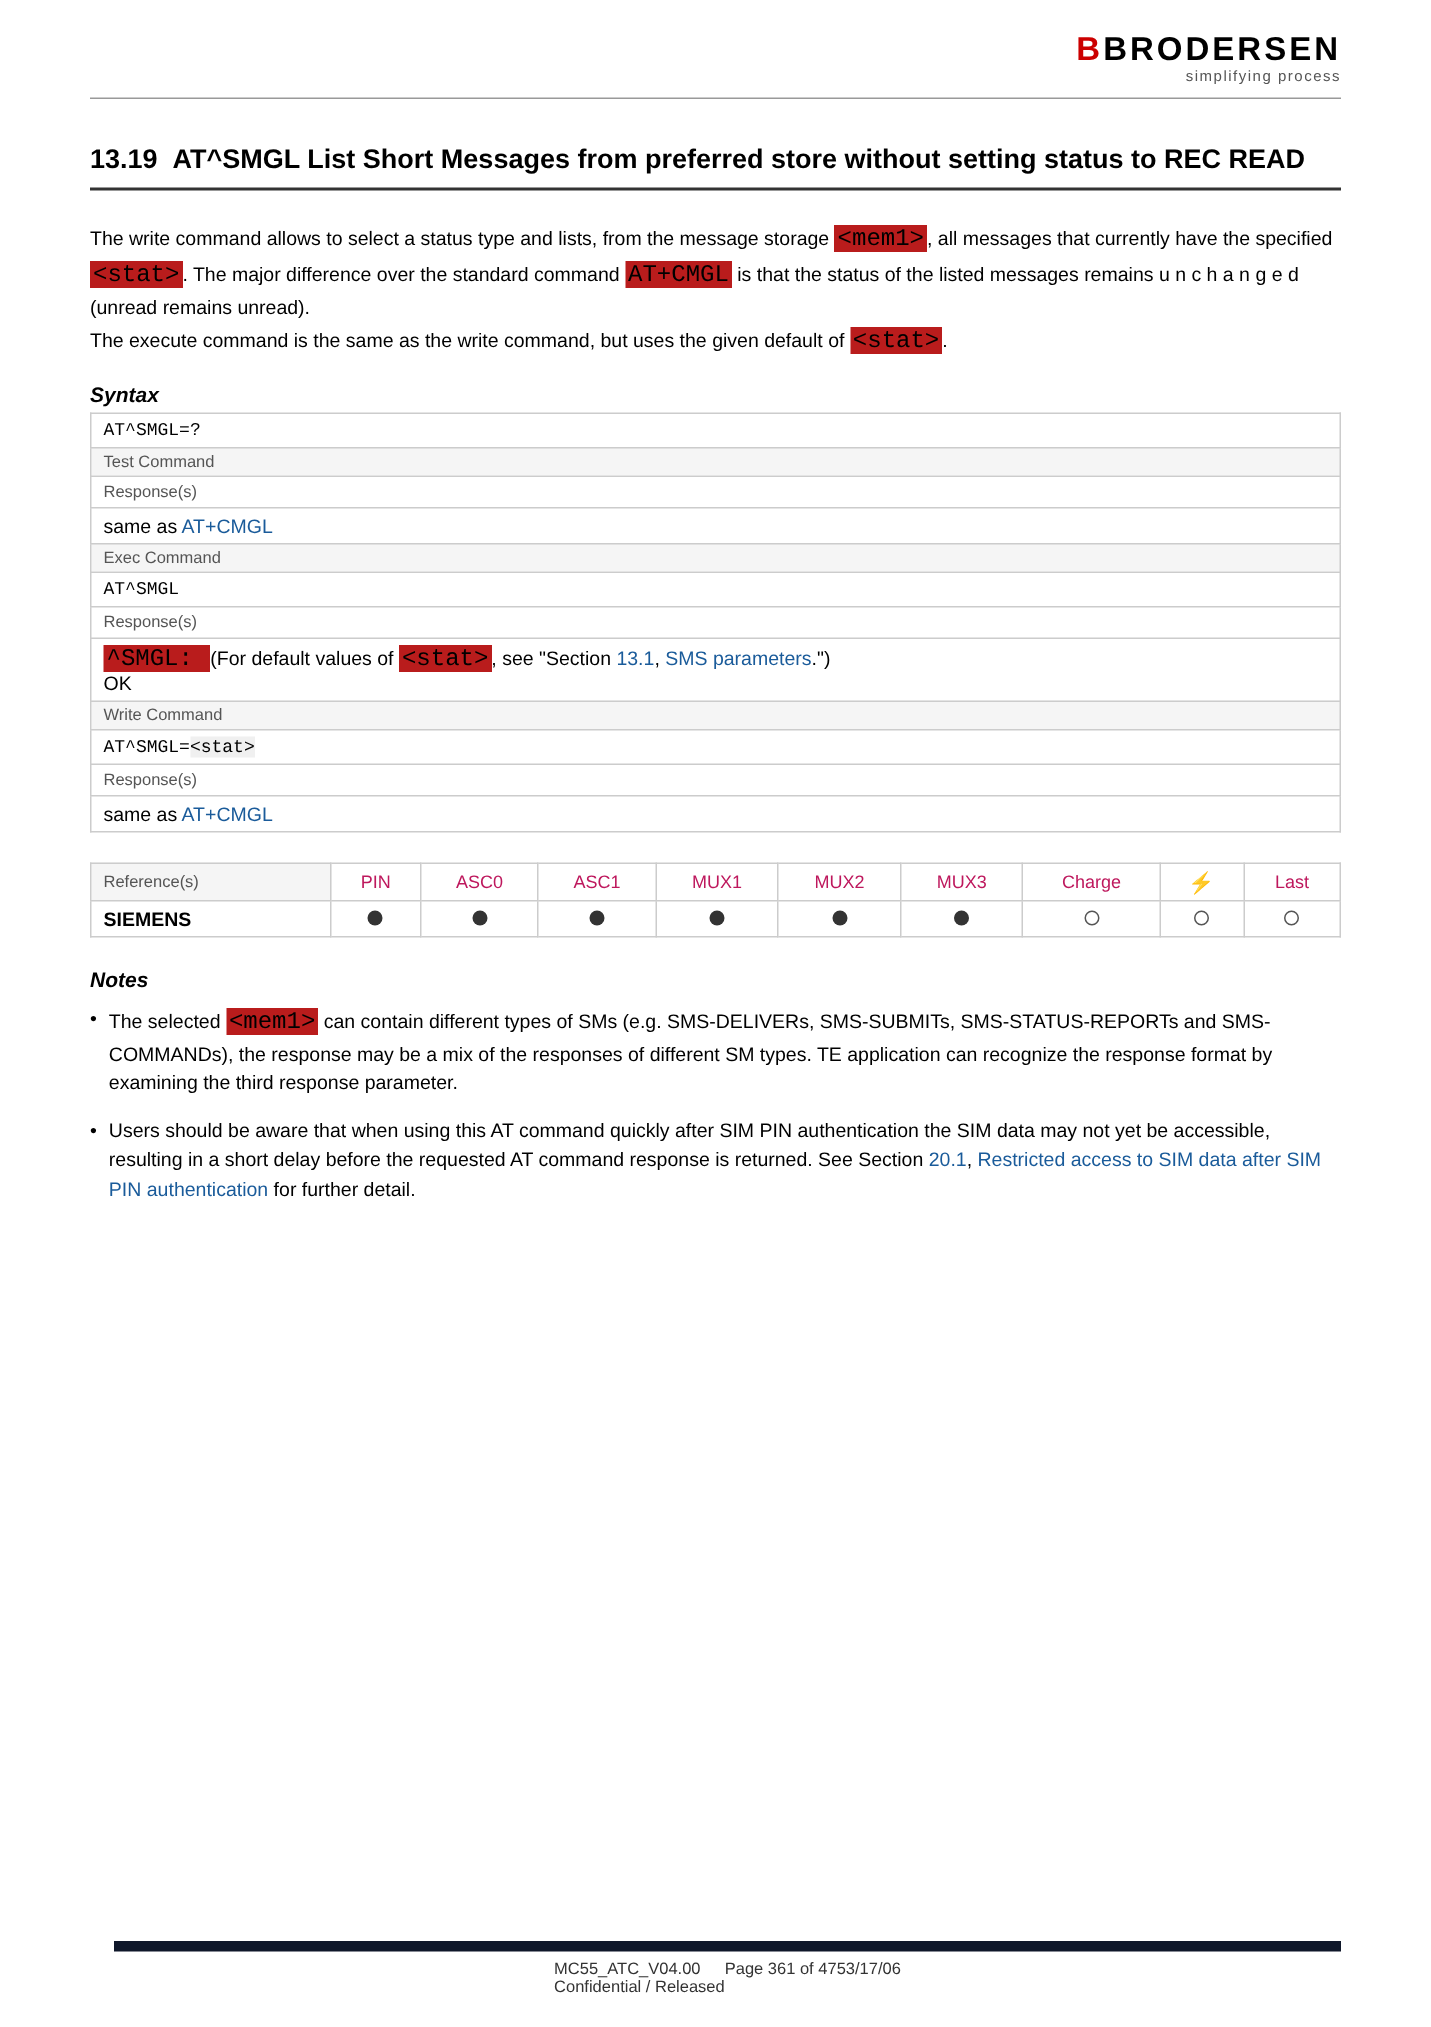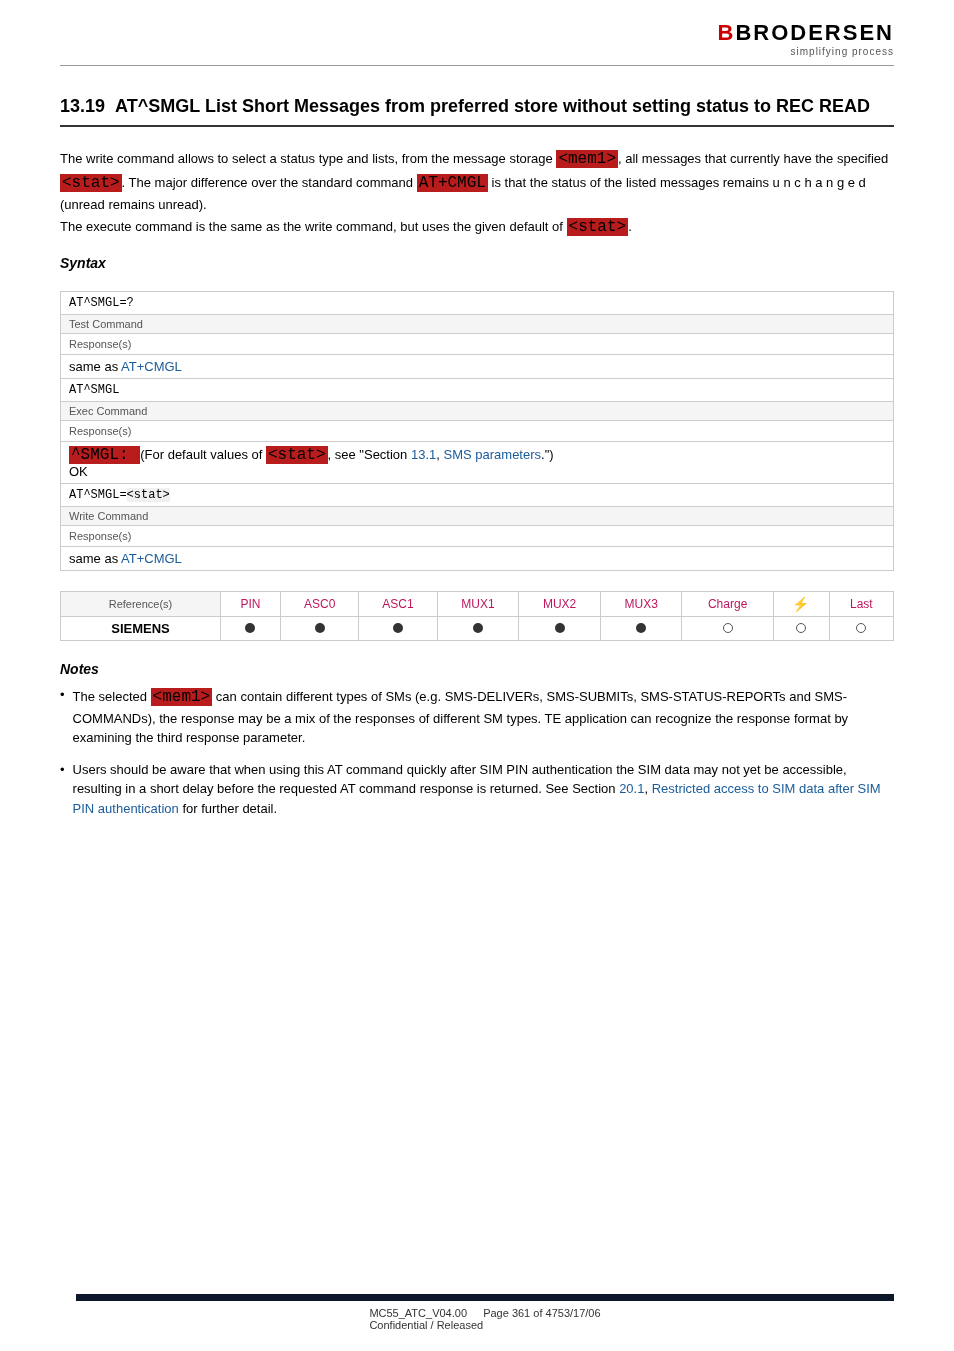--- a/index.html
+++ b/index.html
@@ -65,21 +65,21 @@
       font-size: 16px;
       background: #b91c1c;
       padding: 0 2px;
     }
     .link-blue { color: #1a5b9a; text-decoration: none; }
     
     .syntax-heading {
       font-style: italic;
       font-weight: bold;
       font-size: 14px;
-      margin-bottom: 20px;
+      margin-bottom: 4px;
     }
     
     .syntax-table {
       width: 100%;
       border-collapse: collapse;
       margin-bottom: 20px;
       font-size: 13px;
     }
     .syntax-table td {
       border: 1px solid #ccc;
@@ -110,21 +110,20 @@
     .ref-table {
       width: 100%;
       border-collapse: collapse;
       margin-bottom: 20px;
       font-size: 13px;
     }
     .ref-table td {
       border: 1px solid #ccc;
       padding: 4px 8px;
       vertical-align: middle;
-      text-align: center;
     }
     .ref-table .ref-header {
       background: #f5f5f5;
       color: #555;
       font-size: 11px;
     }
     .ref-table .col-header {
       text-align: center;
       font-size: 12px;
       color: #be185d;
@@ -223,43 +222,43 @@
     <tr>
       <td class="row-response">Response(s)</td>
     </tr>
     <tr>
       <td class="row-value">
         <span>same as </span><a class="link-blue">AT+CMGL</a>
       </td>
     </tr>
 
     <tr>
+      <td class="row-header">Exec Command</td>
+    </tr>
+    <tr>
       <td class="row-content">AT^SMGL</td>
-    </tr>
-    <tr>
-      <td class="row-header">Exec Command</td>
     </tr>
     <tr>
       <td class="row-response">Response(s)</td>
     </tr>
     <tr>
       <td class="row-value">
         <code>^SMGL: </code><span> (For default values of </span><code>&lt;stat&gt;</code><span>, see "Section </span><a class="link-blue">13.1</a><span>, </span><a class="link-blue">SMS parameters</a><span>.")</span>
         <br>
         <span>OK</span>
       </td>
     </tr>
 
     <tr>
+      <td class="row-header">Write Command</td>
+    </tr>
+    <tr>
       <td class="row-content">
         AT^SMGL=<span style="background:#f0f0f0;">&lt;stat&gt;</span>
       </td>
-    </tr>
-    <tr>
-      <td class="row-header">Write Command</td>
     </tr>
     <tr>
       <td class="row-response">Response(s)</td>
     </tr>
     <tr>
       <td class="row-value">
         <span>same as </span><a class="link-blue">AT+CMGL</a>
       </td>
     </tr>
   </tbody>

